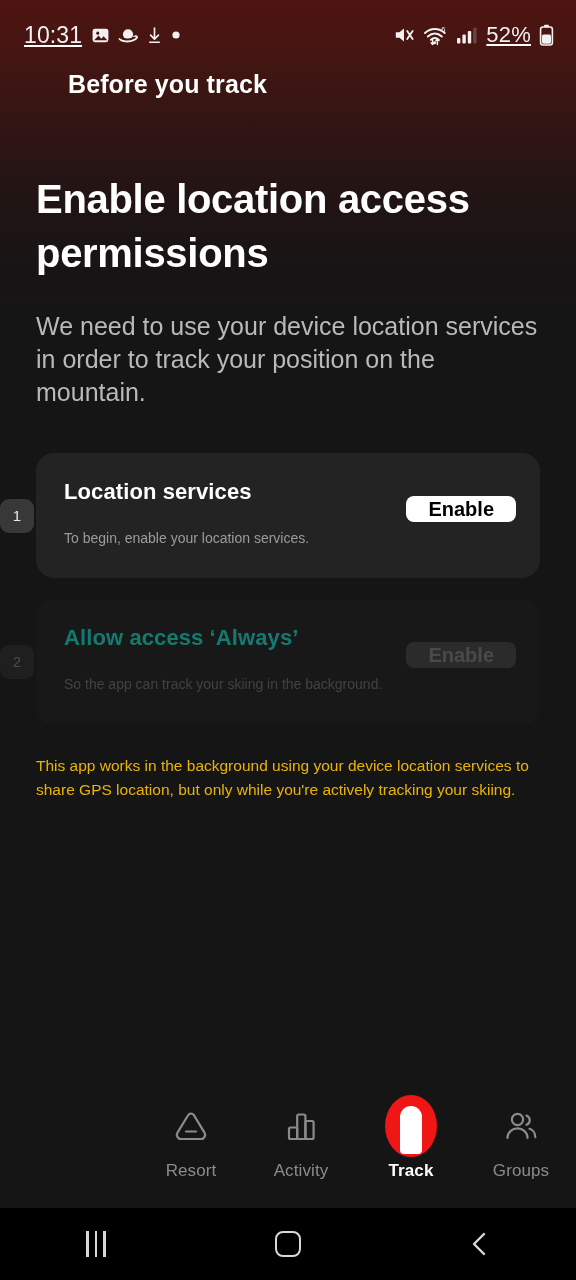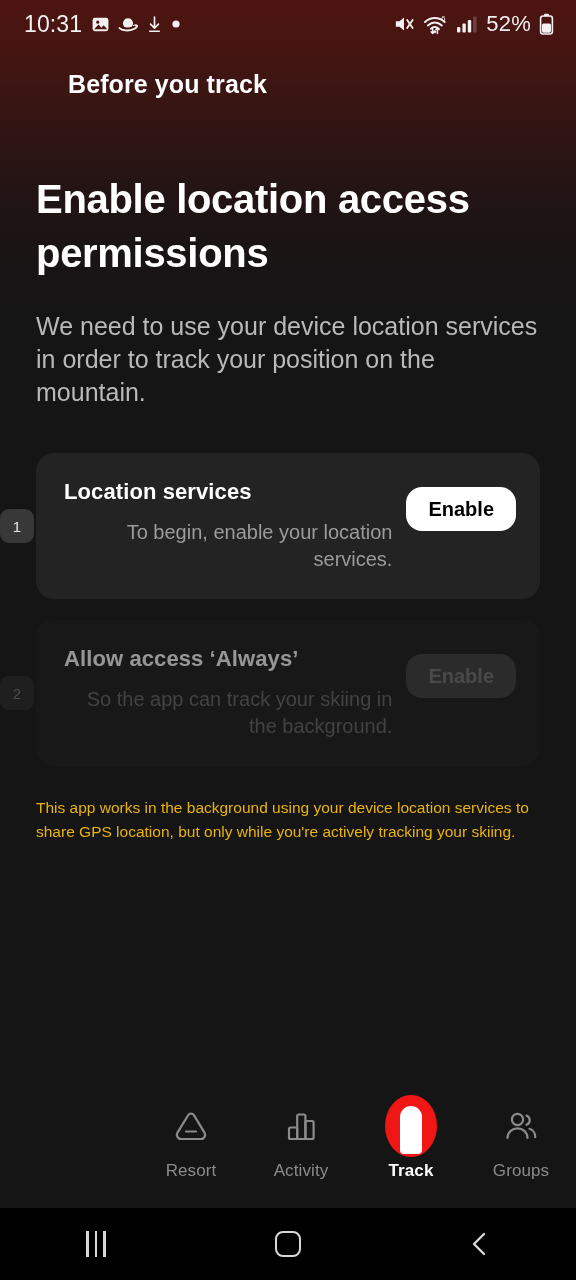--- a/index.html
+++ b/index.html
@@ -25,25 +25,26 @@
        #391512 30%,
        #2a1414 48%,
        #1e1414 66%,
        #181415 82%,
        #151515 100%);
     z-index:0;
   }
 
   
   .status-bar {
-    position:absolute; left:0; top:0; width:576px; height:48px;
+    position:absolute; left:0; top:11px; width:576px; height:48px;
     display:flex; align-items:center;
     padding:0 22px 0 24px;
     z-index:5;
     color:#fff;
+    text-decoration:underline;
   }
   .sb-left { display:flex; align-items:center; gap:9px; }
   .sb-time {
     font-size:23px; font-weight:400; letter-spacing:0.1px;
     color:#f2f0f0;
   }
   .sb-icons { display:flex; align-items:center; gap:8px; }
   .sb-right {
     margin-left:auto;
     display:flex; align-items:center; gap:8px;
@@ -103,34 +104,34 @@
     background:#383838;
     border-radius:9px;
     display:flex; align-items:center; justify-content:center;
     font-size:15px; color:#e8e8e8; font-weight:400;
   }
   .step-card.disabled .step-badge { background:#262626; color:#6d6d6d; }
   .step-text { flex:1; padding-right:14px; }
   .step-title {
     font-size:22px; font-weight:700; color:#ffffff; letter-spacing:0.1px;
   }
-  .step-card.disabled .step-title { color:#e5e5e5; }
+  .step-card.disabled .step-title { color:#14b8a6; }
   .step-desc {
-    margin-top:14px;
-    font-size:20px; line-height:27px; color:#9b9b9b;text-align:right;
+    margin-top:20px;
+    font-size:14px; line-height:27px; color:#9b9b9b;
   }
   .step-card.disabled .step-desc { color:#5e5e5e; }
   .step-action { display:flex; align-items:center; min-height:60px; }
   .btn-enable {
     background:#ffffff; color:#000000;
-    border:none; border-radius:16px;
+    border:none; border-radius:8px;
     font-family:"Liberation Sans", sans-serif;
     font-size:20px; font-weight:700;
     padding:2px 22px;
-    min-width:96px; height:44px;
+    min-width:96px; height:26px;
     line-height:18px;
     cursor:pointer;
   }
   .btn-enable.muted {
     background:#3a3a3a; color:#6a6a6a;
   }
 
   
   .disclaimer {
     margin-top:30px;

